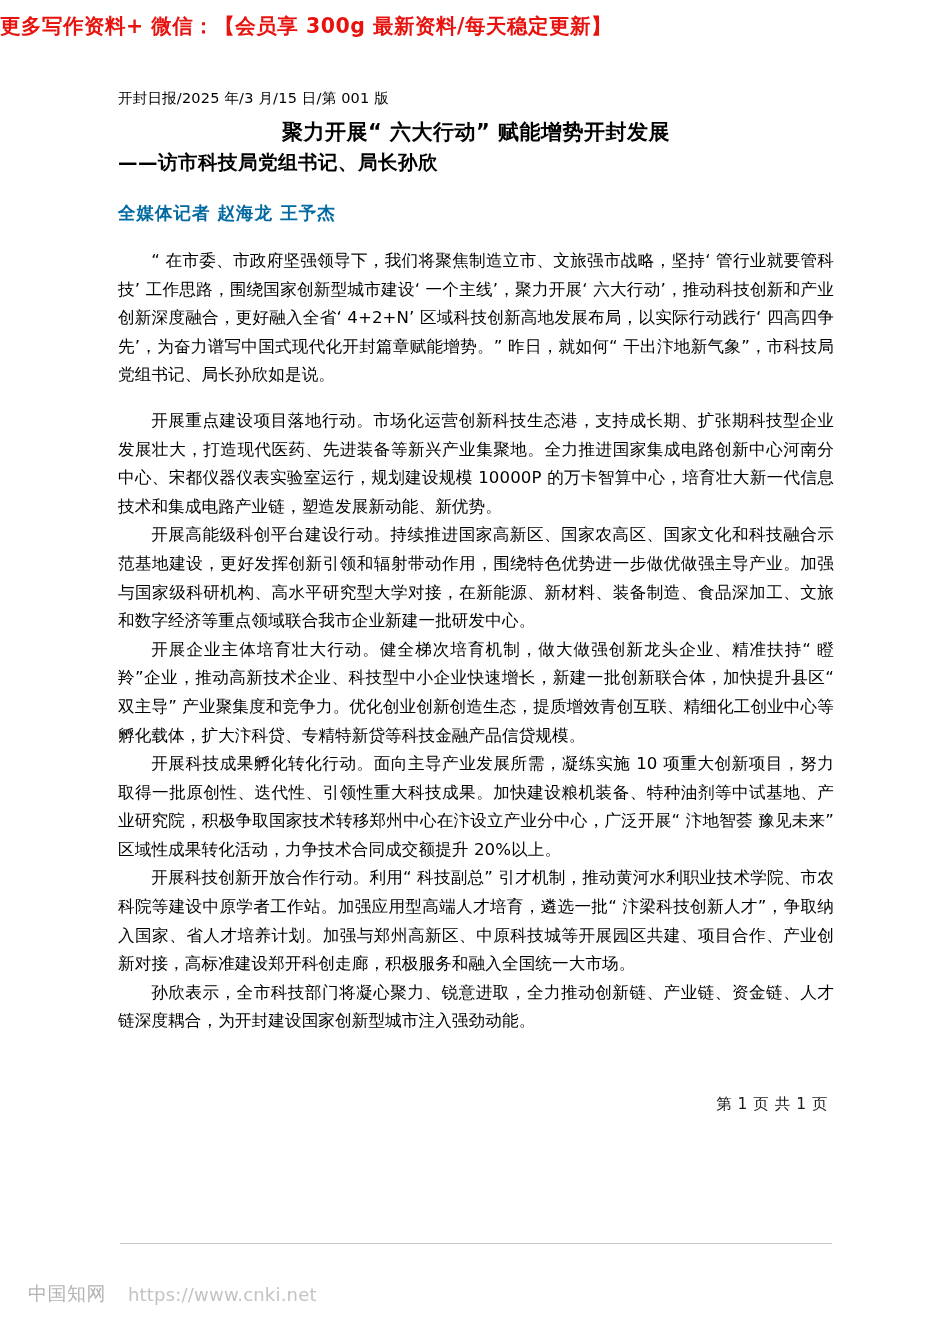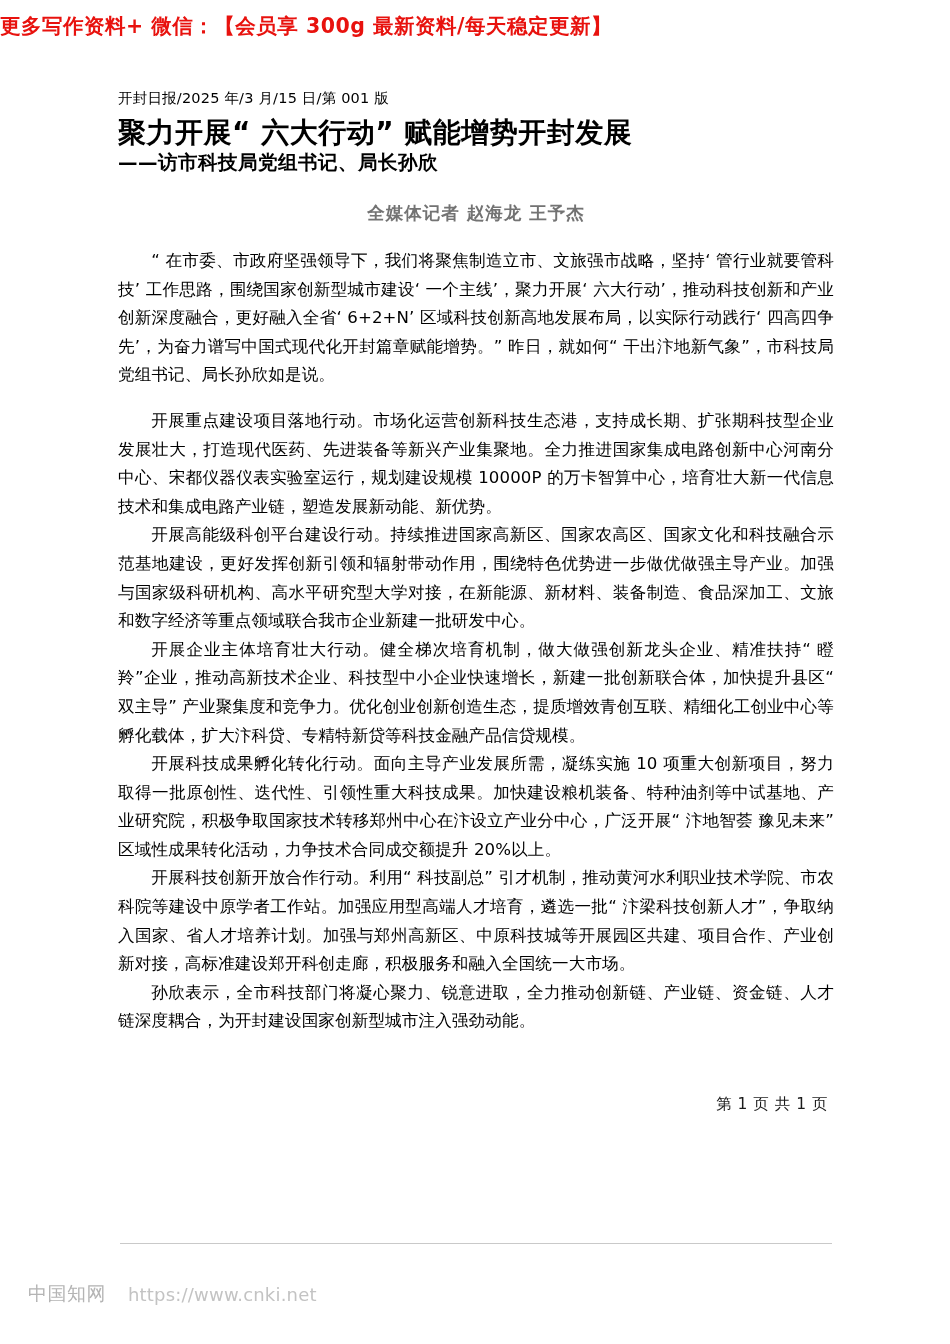--- a/index.html
+++ b/index.html
@@ -47,48 +47,47 @@
   .source-line {
     font-family: "DejaVu Sans", "Liberation Sans", sans-serif;
     font-size: 14.5px;
     line-height: 20px;
     color: #000;
     letter-spacing: 0.2px;
   }
 
   .doc-title {
     margin-top: 9px;
-    text-align: left;
+    text-align: center;
     font-family: "DejaVu Sans", "Liberation Sans", sans-serif;
     font-weight: bold;
-    font-size: 28px;
+    font-size: 21px;
     line-height: 31px;
     letter-spacing: 0.5px;
     color: #000;
   }
   .doc-subtitle {
     text-align: left;
     font-family: "DejaVu Sans", "Liberation Sans", sans-serif;
     font-weight: bold;
     font-size: 19.5px;
     line-height: 28px;
     letter-spacing: 0.5px;
     color: #000;
     margin-top: 1px;
   }
 
   .byline {
     margin-top: 23px;
-    text-align: center;
     font-family: "DejaVu Sans", "Liberation Sans", sans-serif;
     font-weight: bold;
     font-size: 17.5px;
     line-height: 26px;
     letter-spacing: 1px;
-    color: #737373;
+    color: #0369a1;
   }
 
   .body-block {
     margin-top: 21px;
   }
   .para {
     font-family: "DejaVu Sans", "Liberation Sans", sans-serif;
     font-size: 16.6px;
     line-height: 28.6px;
     text-align: justify;
@@ -161,21 +160,21 @@
 
     <div class="source-line">开封日报/2025 年/3 月/15 日/第 001 版</div>
 
     <div class="doc-title">聚力开展“ 六大行动”  赋能增势开封发展</div>
 
     <div class="doc-subtitle">——访市科技局党组书记、局长孙欣</div>
 
     <div class="byline">全媒体记者 赵海龙 王予杰</div>
 
     <div class="body-block">
-      <p class="para lead">“ 在市委、市政府坚强领导下，我们将聚焦制造立市、文旅强市战略，坚持‘ 管行业就要管科技’ 工作思路，围绕国家创新型城市建设‘ 一个主线’，聚力开展‘ 六大行动’，推动科技创新和产业创新深度融合，更好融入全省‘ 6+2+N’ 区域科技创新高地发展布局，以实际行动践行‘ 四高四争先’，为奋力谱写中国式现代化开封篇章赋能增势。” 昨日，就如何“ 干出汴地新气象”，市科技局党组书记、局长孙欣如是说。</p>
+      <p class="para lead">“ 在市委、市政府坚强领导下，我们将聚焦制造立市、文旅强市战略，坚持‘ 管行业就要管科技’ 工作思路，围绕国家创新型城市建设‘ 一个主线’，聚力开展‘ 六大行动’，推动科技创新和产业创新深度融合，更好融入全省‘ 4+2+N’ 区域科技创新高地发展布局，以实际行动践行‘ 四高四争先’，为奋力谱写中国式现代化开封篇章赋能增势。” 昨日，就如何“ 干出汴地新气象”，市科技局党组书记、局长孙欣如是说。</p>
       <p class="para">开展重点建设项目落地行动。市场化运营创新科技生态港，支持成长期、扩张期科技型企业发展壮大，打造现代医药、先进装备等新兴产业集聚地。全力推进国家集成电路创新中心河南分中心、宋都仪器仪表实验室运行，规划建设规模 10000P 的万卡智算中心，培育壮大新一代信息技术和集成电路产业链，塑造发展新动能、新优势。</p>
       <p class="para">开展高能级科创平台建设行动。持续推进国家高新区、国家农高区、国家文化和科技融合示范基地建设，更好发挥创新引领和辐射带动作用，围绕特色优势进一步做优做强主导产业。加强与国家级科研机构、高水平研究型大学对接，在新能源、新材料、装备制造、食品深加工、文旅和数字经济等重点领域联合我市企业新建一批研发中心。</p>
       <p class="para">开展企业主体培育壮大行动。健全梯次培育机制，做大做强创新龙头企业、精准扶持“ 瞪羚”企业，推动高新技术企业、科技型中小企业快速增长，新建一批创新联合体，加快提升县区“ 双主导” 产业聚集度和竞争力。优化创业创新创造生态，提质增效青创互联、精细化工创业中心等孵化载体，扩大汴科贷、专精特新贷等科技金融产品信贷规模。</p>
       <p class="para">开展科技成果孵化转化行动。面向主导产业发展所需，凝练实施 10 项重大创新项目，努力取得一批原创性、迭代性、引领性重大科技成果。加快建设粮机装备、特种油剂等中试基地、产业研究院，积极争取国家技术转移郑州中心在汴设立产业分中心，广泛开展“ 汴地智荟 豫见未来” 区域性成果转化活动，力争技术合同成交额提升 20%以上。</p>
       <p class="para">开展科技创新开放合作行动。利用“ 科技副总” 引才机制，推动黄河水利职业技术学院、市农科院等建设中原学者工作站。加强应用型高端人才培育，遴选一批“ 汴梁科技创新人才”，争取纳入国家、省人才培养计划。加强与郑州高新区、中原科技城等开展园区共建、项目合作、产业创新对接，高标准建设郑开科创走廊，积极服务和融入全国统一大市场。</p>
       <p class="para">孙欣表示，全市科技部门将凝心聚力、锐意进取，全力推动创新链、产业链、资金链、人才链深度耦合，为开封建设国家创新型城市注入强劲动能。</p>
     </div>
 
   </div>
 

